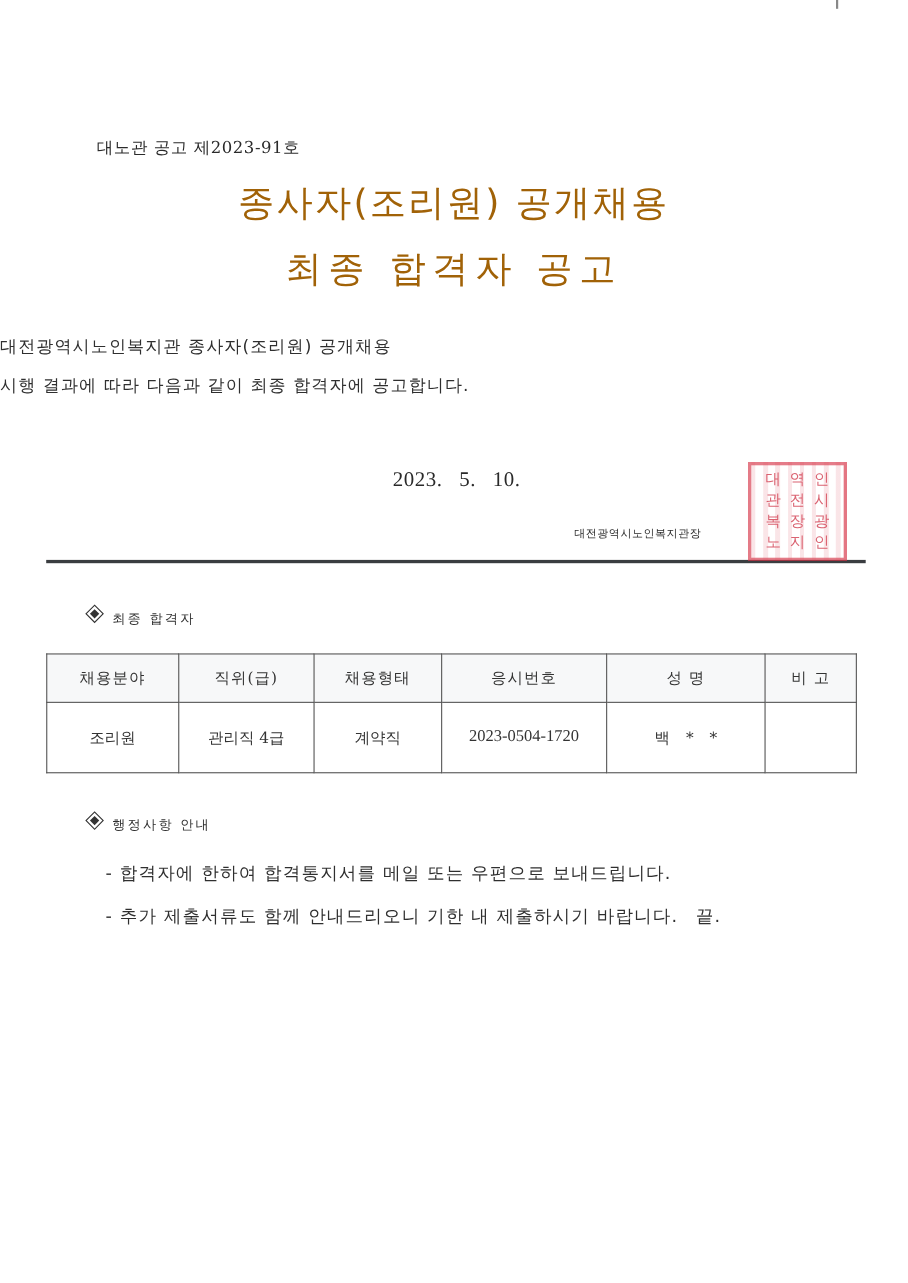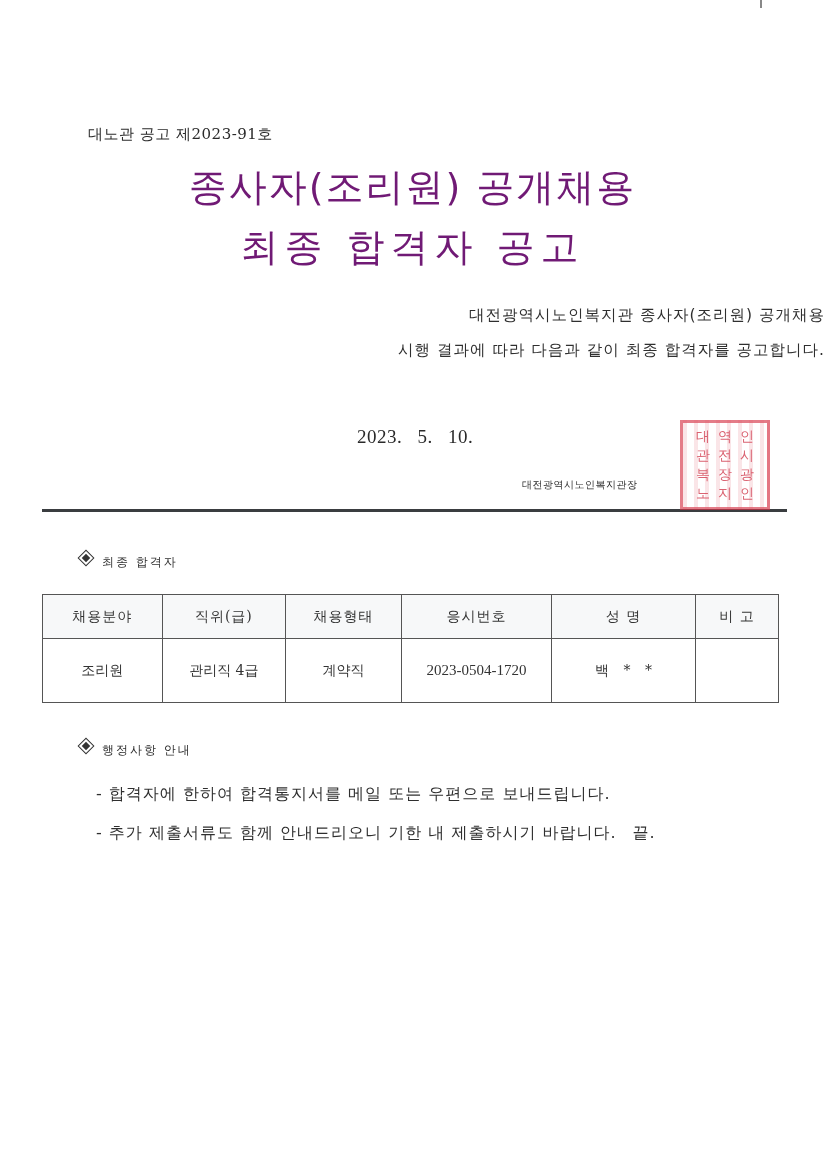--- a/index.html
+++ b/index.html
@@ -2,24 +2,24 @@
 <html><head>
 <meta charset="utf-8">
 <style>
   html, body { margin:0; padding:0; }
   body {
     width:825px; height:1166px; background:#ffffff; position:relative; overflow:hidden;
     font-family: "DejaVu Serif", "Liberation Serif", serif; color:#2a2a2a;
   }
   .abs { position:absolute; }
   .doc-no { left:52px; top:125px; font-size:15px; letter-spacing:0.5px;margin-left:36px; }
-  .title { left:0; width:825px; text-align:center; font-family:"DejaVu Sans", sans-serif; font-size:38px; color:#701a75; letter-spacing:2px; }
+  .title { left:0; width:825px; text-align:center; font-family:"DejaVu Sans", sans-serif; font-size:33px; color:#a16207; letter-spacing:2px; }
   .title1 { top:162px; }
   .title2 { top:222px; letter-spacing:6px; }
-  .intro { left:0; width:825px; text-align:right; font-family:"DejaVu Sans", sans-serif; font-size:15.5px; color:#2f2f2f; letter-spacing:1px; }
+  .intro { left:0; width:825px; text-align:left; font-family:"DejaVu Sans", sans-serif; font-size:15.5px; color:#2f2f2f; letter-spacing:1px; }
   .intro1 { top:305px; }
   .intro2 { top:340px; }
   .date { left:357px; top:426px; font-size:19px; font-family:"Liberation Serif", serif; letter-spacing:0.5px; word-spacing:10px; }
   .org { left:522px; top:478px; font-family:"DejaVu Sans", sans-serif; font-size:10px; letter-spacing:0.5px; z-index:1; }
   .seal {
     left:680px; top:420px; width:90px; height:90px; border:3px solid rgba(214,50,70,0.75);
     box-sizing:border-box; z-index:2; opacity:0.85;
     background: repeating-linear-gradient(90deg, rgba(214,50,70,0.15) 0 4px, transparent 4px 11px);
     display:flex; flex-wrap:wrap; align-content:center; justify-content:center;
     color:rgba(205,40,60,0.85); font-family:"DejaVu Sans", sans-serif; font-size:14px; line-height:19px;
@@ -48,21 +48,21 @@
 <body>
 
 <div class="abs tick"></div>
 
 <div class="abs doc-no">대노관 공고 제2023-91호</div>
 
 <div class="abs title title1">종사자(조리원) 공개채용</div>
 <div class="abs title title2">최종 합격자 공고</div>
 
 <div class="abs intro intro1">대전광역시노인복지관 종사자(조리원) 공개채용</div>
-<div class="abs intro intro2">시행 결과에 따라 다음과 같이 최종 합격자를 공고합니다.</div>
+<div class="abs intro intro2">시행 결과에 따라 다음과 같이 최종 합격자에 공고합니다.</div>
 
 <div class="abs date">2023. 5. 10.</div>
 <div class="abs org">대전광역시노인복지관장</div>
 
 <div class="abs seal">
   <span>대</span>
   <span>역</span>
   <span>인</span>
   <span>관</span>
   <span>전</span>

